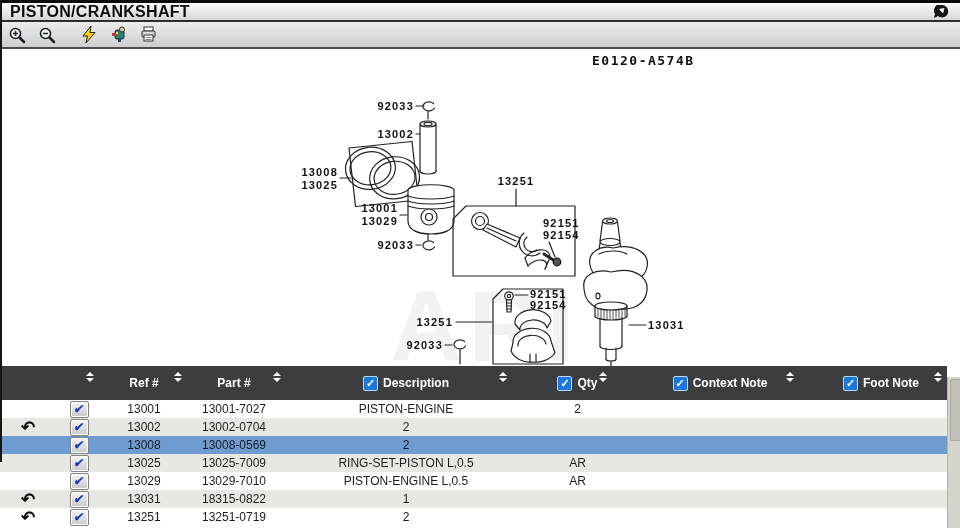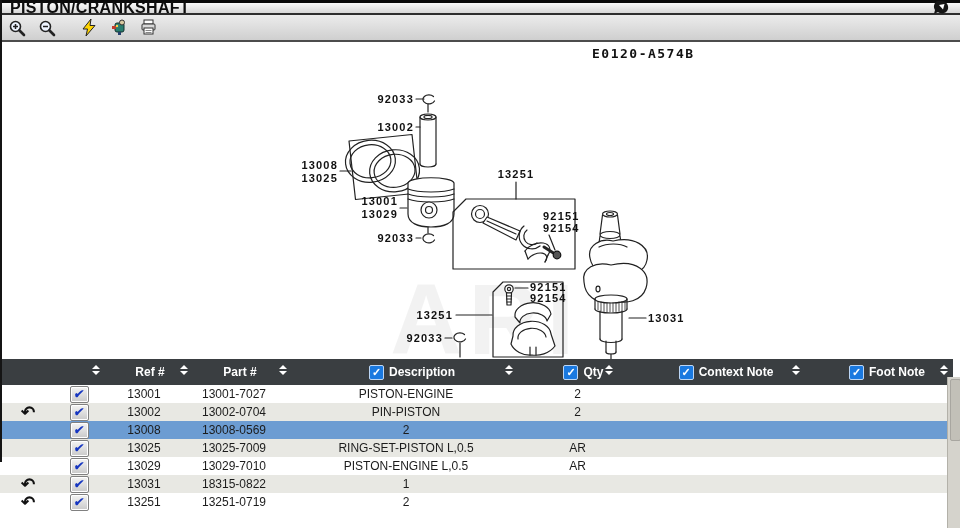--- a/index.html
+++ b/index.html
@@ -1,40 +1,40 @@
 <!DOCTYPE html>
 <html><head>
 <meta charset="utf-8">
 <style>
   html,body{margin:0;padding:0;}
   body{width:960px;height:528px;overflow:hidden;background:#fff;
        font-family:"Liberation Sans",sans-serif;position:relative;}
   .left-edge{position:absolute;left:0;top:0;width:2px;height:462px;background:#141414;z-index:50;}
 
   
-  .titlebar{height:15px;box-sizing:border-box;border-top:3px solid #0b0b0b;border-bottom:2px solid #2e2e2e;
+  .titlebar{height:22px;box-sizing:border-box;border-top:3px solid #0b0b0b;border-bottom:2px solid #2e2e2e;
     background:linear-gradient(#fbfbfb,#d7d7d7);display:flex;align-items:center;
     justify-content:space-between;padding:0 8px 0 10px;}
   .title{font-size:16px;font-weight:bold;color:#0d0d0d;letter-spacing:.3px;}
 
   
   .toolbar{height:27px;box-sizing:border-box;border-bottom:2px solid #4c4c4c;
     background:linear-gradient(#ececec,#cfcfcf);display:flex;align-items:center;padding:0 6px;gap:8px;}
   .tbtn{display:inline-flex;align-items:center;justify-content:center;width:22px;height:20px;cursor:pointer;}
   .tbtn.gap{margin-left:12px;}
 
   
   .diagram{height:317px;background:#fff;position:relative;}
   .plabel{font:bold 11px "Liberation Sans",sans-serif;letter-spacing:1.2px;fill:#111;}
   .pcode{font:bold 13px "DejaVu Sans Mono",monospace;letter-spacing:1.5px;fill:#111;}
   .wmark{font:bold 100px "Liberation Sans",sans-serif;letter-spacing:6px;fill:rgba(0,0,0,0.05);}
 
   
   .grid{display:grid;grid-template-columns:56px 46px 84px 96px 248px 95px 190px 132px;width:947px;}
-  .thead{background:#3a3e41;height:26px;align-items:center;color:#fff;font-size:12px;font-weight:bold;padding-left:6px;}
+  .thead{background:#3a3e41;height:34px;align-items:center;color:#fff;font-size:12px;font-weight:bold;}
   .hc{position:relative;display:flex;align-items:center;justify-content:center;height:100%;}
   .sort{display:inline-flex;flex-direction:column;gap:2px;cursor:pointer;}
   .sort i{display:block;width:0;height:0;border-left:4px solid transparent;border-right:4px solid transparent;}
   .sort .up{border-bottom:4px solid #fff;}
   .sort .dn{border-top:4px solid #fff;}
   .sort.abs{position:absolute;top:6px;}
   .s2{right:8px;} .s3{right:4px;} .s4{right:1px;} .s5{right:23px;} .s6{right:18px;} .s7{right:21px;} .s8{right:5px;}
   .cb{width:13px;height:13px;background:#1a79e0;border:1px solid #bcd6f5;border-radius:2px;color:#fff;
       font-size:11px;line-height:13px;text-align:center;font-weight:bold;margin-right:5px;cursor:pointer;box-sizing:content-box;}
   .tr{height:18px;align-items:center;font-size:12px;color:#1c1c1c;cursor:default;}
@@ -293,21 +293,20 @@
     <div>
         <span class="drill">↶</span>
       </div>
     <div>
         <span class="edit-btn">
           <span class="edit-check">✔</span>
         </span>
       </div>
     <div>13002</div>
     <div>13002-0704</div>
-    <div>PIN-PISTON</div>
     <div>2</div>
     <div></div>
     <div></div>
   </div>
 
   <div class="grid tr r-sel">
     <div></div>
     <div>
         <span class="edit-btn">
           <span class="edit-check">✔</span>

